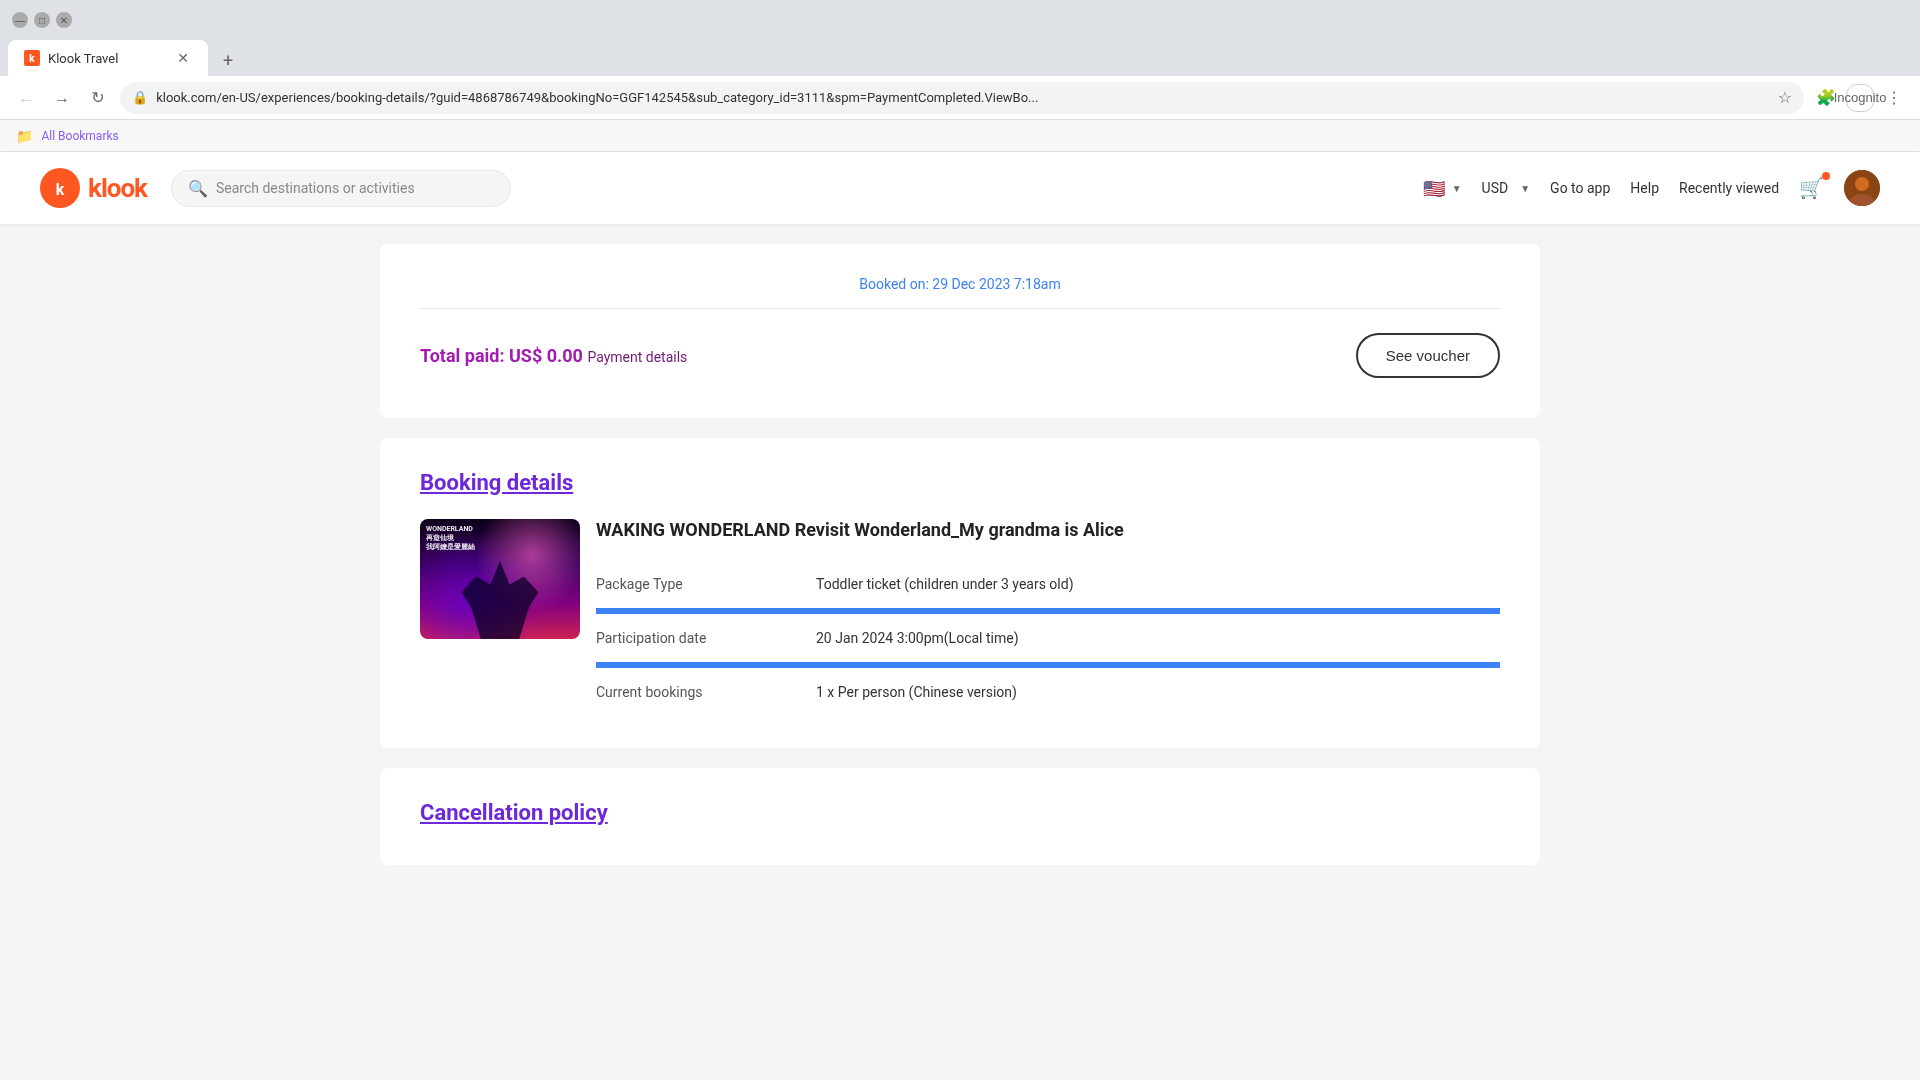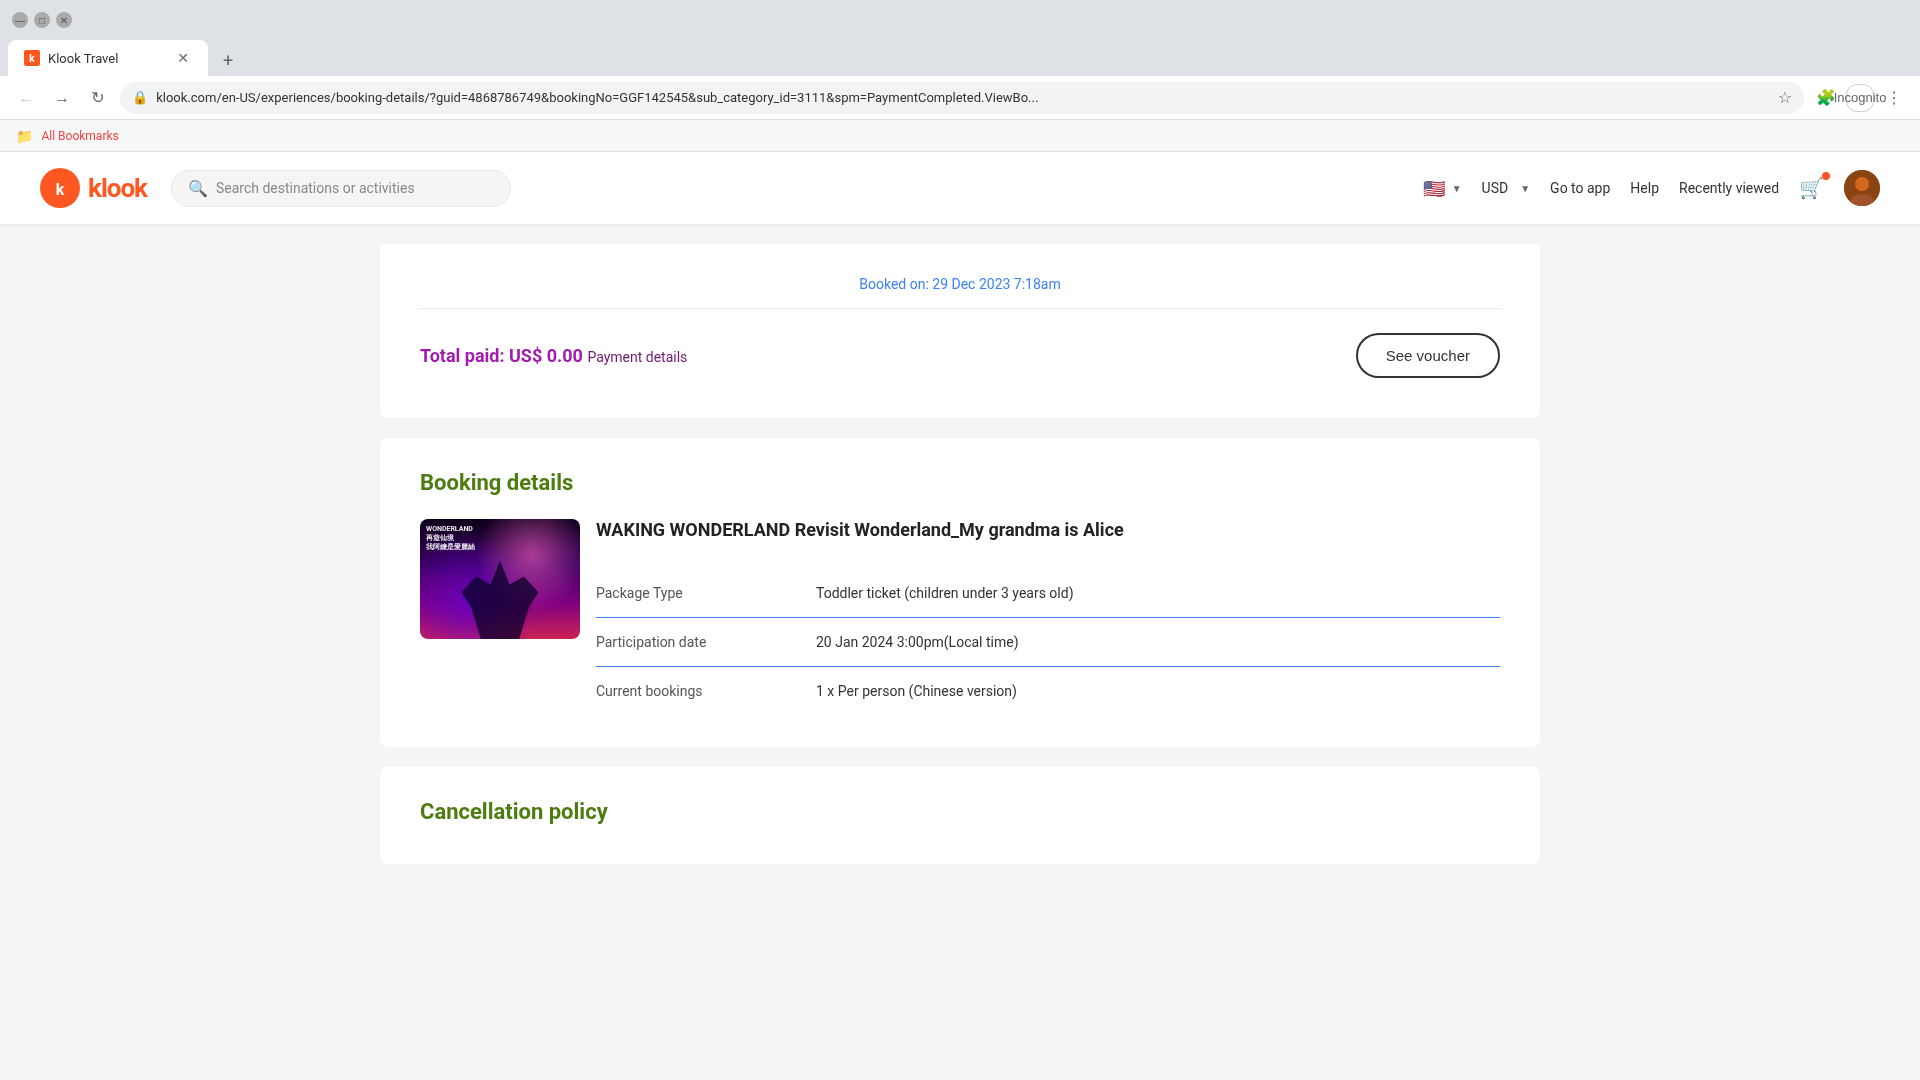--- a/index.html
+++ b/index.html
@@ -23,21 +23,21 @@
     .browser-toolbar { display: flex; align-items: center; height: 44px; background: #fff; border-bottom: 1px solid #ddd; padding: 0 12px; gap: 8px; }
     .nav-btn { width: 28px; height: 28px; border: none; background: none; cursor: pointer; border-radius: 50%; display: flex; align-items: center; justify-content: center; color: #666; font-size: 16px; }
     .nav-btn.disabled { color: #ccc; cursor: default; }
     .address-bar { flex: 1; display: flex; align-items: center; background: #f1f3f4; border-radius: 20px; padding: 6px 12px; gap: 8px; height: 32px; }
     .address-bar-lock { color: #666; font-size: 13px; }
     .address-bar-url { flex: 1; font-size: 13px; color: #333; white-space: nowrap; overflow: hidden; text-overflow: ellipsis; }
     .toolbar-icons { display: flex; align-items: center; gap: 6px; }
     .toolbar-icon-btn { width: 28px; height: 28px; border: none; background: none; cursor: pointer; border-radius: 50%; display: flex; align-items: center; justify-content: center; color: #666; font-size: 16px; }
     .bookmarks-bar { display: flex; align-items: center; height: 32px; background: #f8f8f8; border-bottom: 1px solid #e5e5e5; padding: 0 16px; font-size: 12px; color: #333; gap: 8px; }
     .bookmarks-icon { font-size: 14px; color: #666; }
-    .bookmarks-text { font-size: 12px; color: #ef4444; }
+    .bookmarks-text { font-size: 12px; color: #8b5cf6; }
 
     
     .page-content { background: #f5f5f5; min-height: 850px; }
 
     
     .navbar { background: #fff; height: 72px; display: flex; align-items: center; padding: 0 40px; gap: 24px; box-shadow: 0 1px 4px rgba(0,0,0,0.08); position: sticky; top: 0; z-index: 10; }
     .klook-logo { display: flex; align-items: center; gap: 8px; cursor: pointer; }
     .logo-icon { width: 40px; height: 40px; }
     .logo-text { font-size: 26px; font-weight: bold; color: #ff5722; letter-spacing: -1px; }
     .search-bar { flex: 1; max-width: 340px; display: flex; align-items: center; background: #f5f5f5; border-radius: 24px; padding: 8px 16px; gap: 8px; cursor: text; border: 1px solid #e8e8e8; }
@@ -60,28 +60,28 @@
     .payment-section { background: #fff; border-radius: 8px; margin: 20px 0; padding: 32px 40px; }
     .booked-on { font-size: 14px; color: #3b82f6; text-align: center; }
     .divider { border: none; border-top: 1px solid #e8e8e8; margin: 16px 0; }
     .total-paid-row { display: flex; align-items: center; justify-content: space-between; padding: 8px 0; }
     .total-paid-text { font-size: 18px; font-weight: bold; color: #a21caf; }
     .payment-details-link { font-size: 14px; color: #701a75; cursor: pointer; margin-left: 1px; text-decoration: none; text-align: center; }
     .see-voucher-btn { padding: 12px 28px; border: 2px solid #333; background: #fff; border-radius: 28px; font-size: 15px; font-weight: 500; color: #333; cursor: pointer; white-space: nowrap; }
 
     
     .booking-details-section { background: #fff; border-radius: 8px; margin: 20px 0; padding: 32px 40px; }
-    .section-title { font-size: 22px; font-weight: bold; color: #4d7c0f; margin-bottom: 24px; }
+    .section-title { font-size: 22px; font-weight: bold; color: #6d28d9; margin-bottom: 24px; text-decoration: underline; }
 
     .activity-row { display: flex; gap: 16px; }
     .activity-thumbnail { width: 160px; height: 120px; border-radius: 8px; overflow: hidden; flex-shrink: 0; }
     .activity-details { flex: 1; }
-    .activity-name { font-size: 18px; font-weight: bold; color: #222; margin-bottom: 29px; }
-
-    .detail-row { display: flex; align-items: flex-start; padding: 16px 0; border-bottom: 1px solid #3b82f6; gap: 40px; }
+    .activity-name { font-size: 18px; font-weight: bold; color: #222; margin-bottom: 20px; }
+
+    .detail-row { display: flex; align-items: flex-start; padding: 16px 0; border-bottom: 6px solid #3b82f6; gap: 40px; }
     .detail-row:last-child { border-bottom: none; }
     .detail-label { font-size: 14px; color: #555; min-width: 180px; }
     .detail-value { font-size: 14px; color: #333; }
 
     
     .cancellation-section { background: #fff; border-radius: 8px; margin: 20px 0; padding: 32px 40px 16px 40px; }
 
     
     ::-webkit-scrollbar { width: 8px; }
     ::-webkit-scrollbar-track { background: #f1f1f1; }

